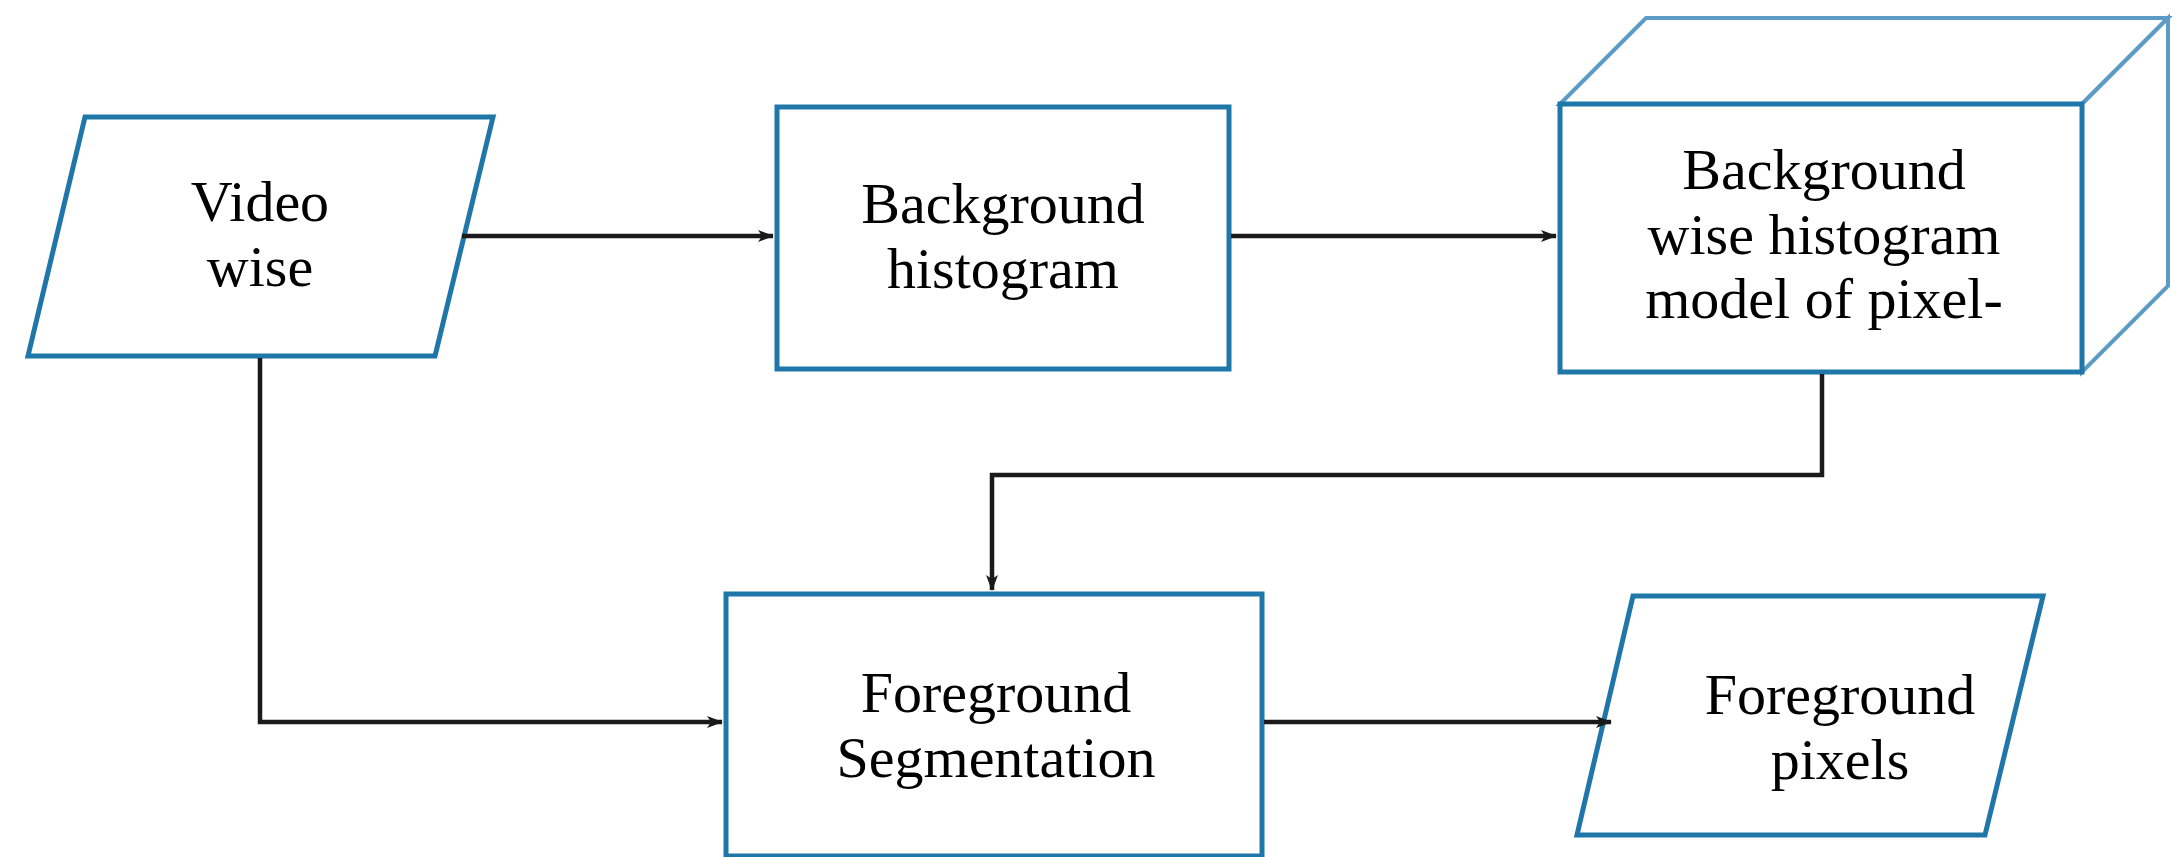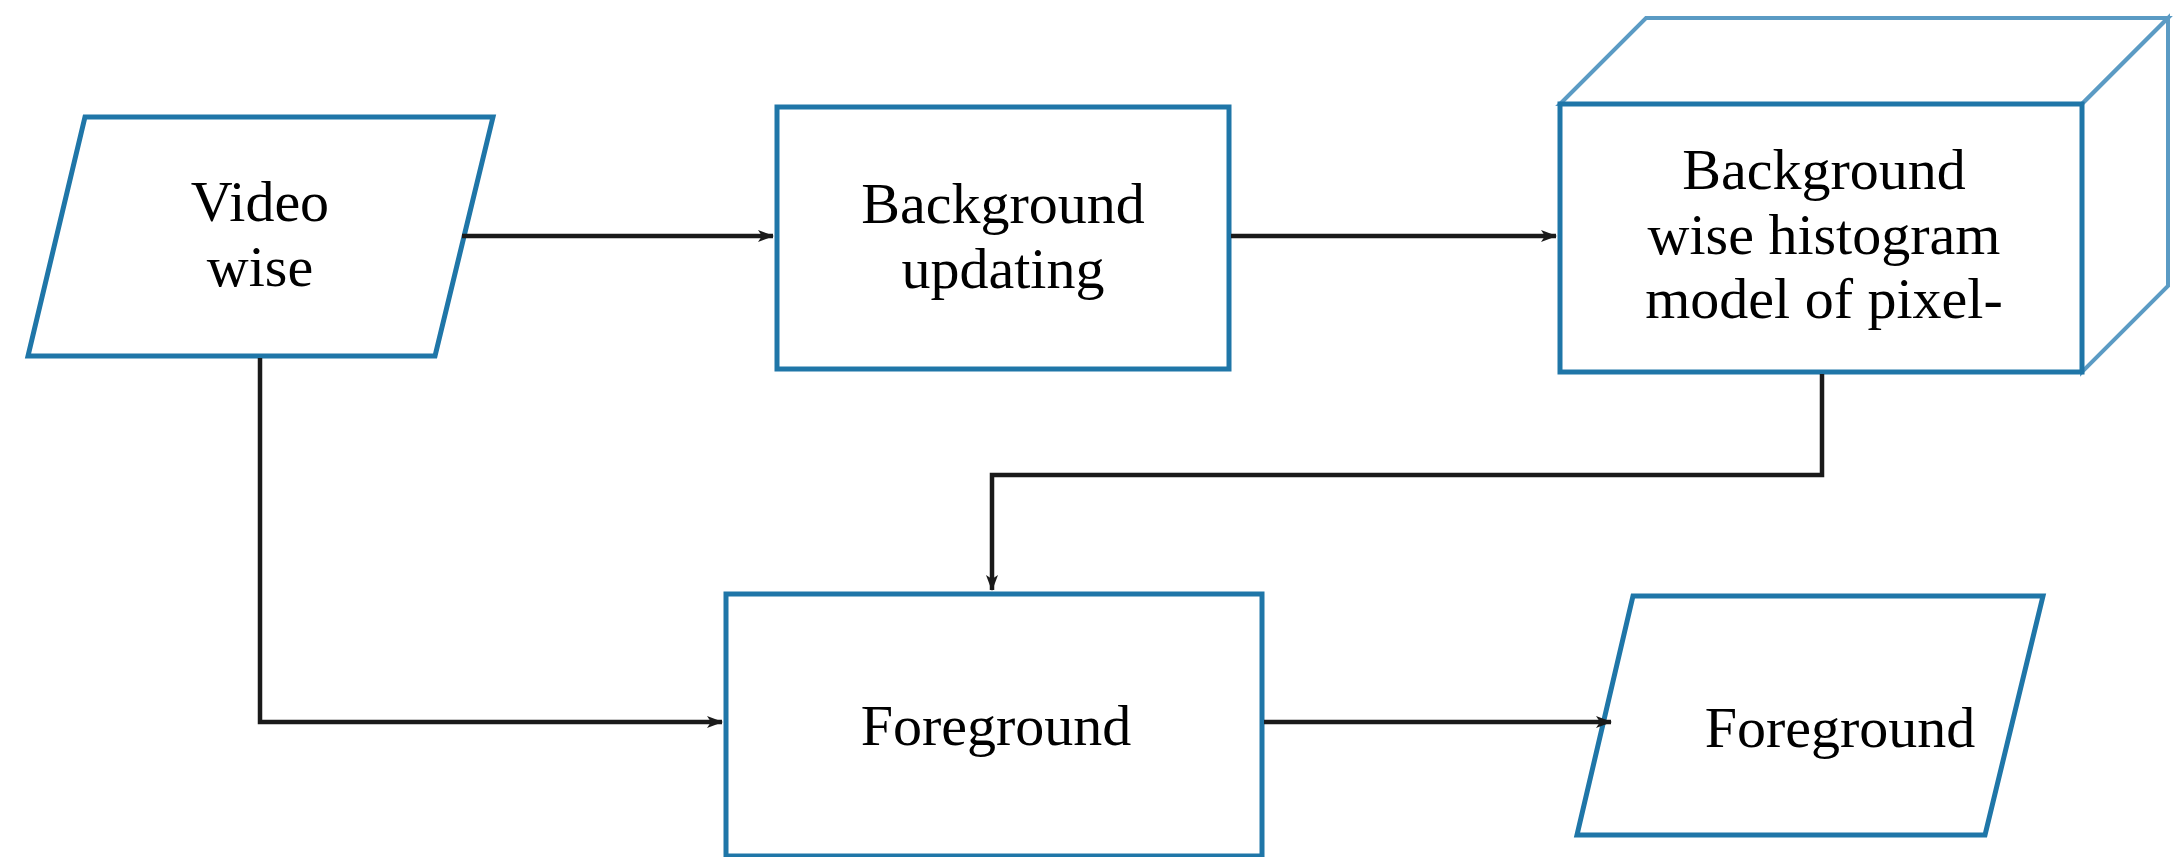--- a/index.html
+++ b/index.html
@@ -83,30 +83,32 @@
     <line x1="1264" y1="722" x2="1611" y2="722" stroke="#1A1A1A" stroke-width="4.5" marker-end="url(#arrowhead)"></line>
   </svg>
 
   <div class="node-label lbl-video">
     <span class="ln">Video</span>
     <span class="ln">wise</span>
   </div>
 
   <div class="node-label lbl-bgupd">
     <span class="ln">Background</span>
-    <span class="ln">updating</span>
+    <span class="ln">histogram</span>
   </div>
 
   <div class="node-label lbl-bgmodel">
     <span class="ln">Background</span>
     <span class="ln">wise histogram</span>
     <span class="ln">model of pixel-</span>
   </div>
 
   <div class="node-label lbl-fgseg">
     <span class="ln">Foreground</span>
+    <span class="ln">Segmentation</span>
   </div>
 
   <div class="node-label lbl-fgpix">
     <span class="ln">Foreground</span>
+    <span class="ln">pixels</span>
   </div>
 
 </div>
 
 </body></html>

